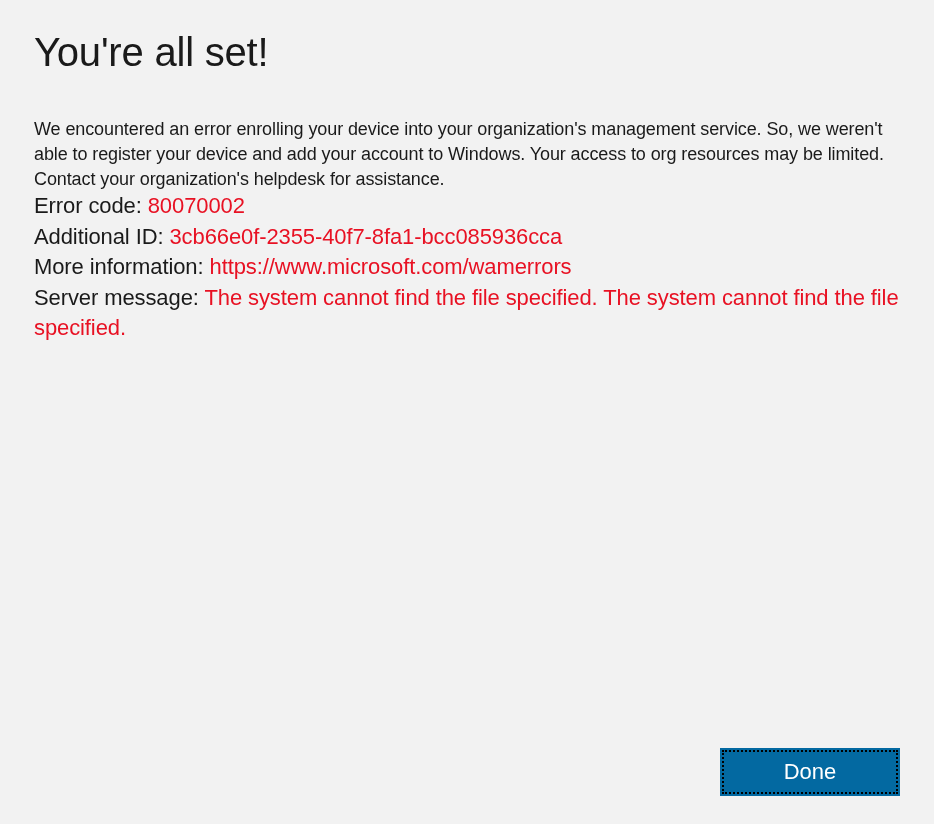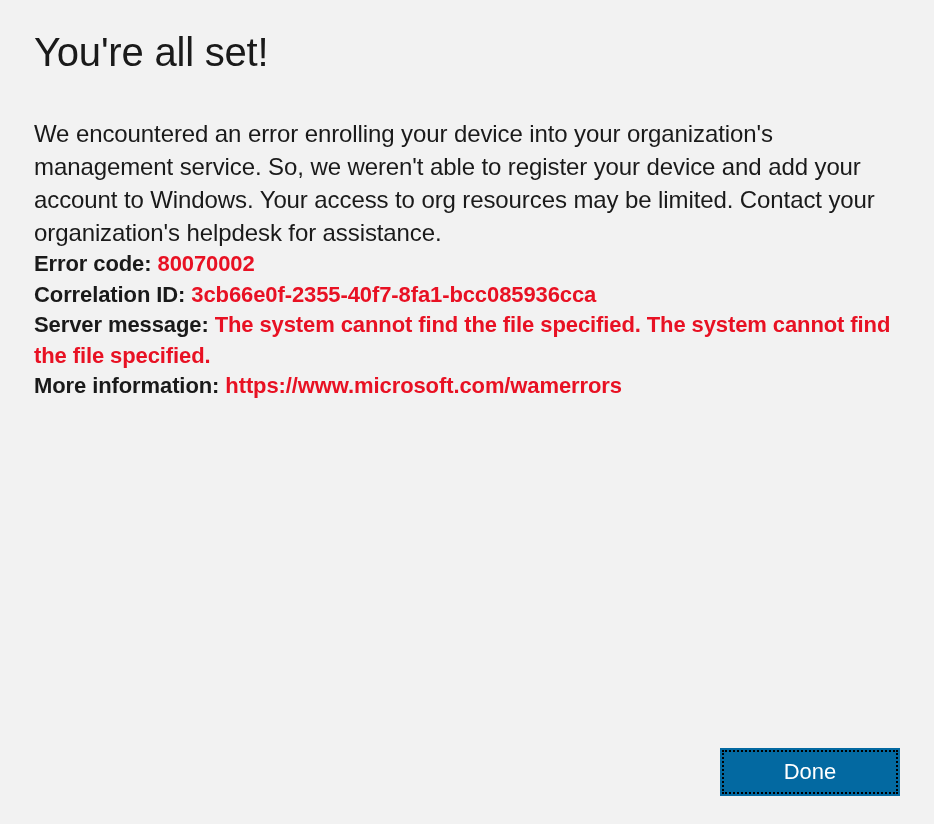--- a/index.html
+++ b/index.html
@@ -19,42 +19,41 @@
     .content {
       padding: 30px 34px 0 34px;
     }
     .heading {
       font-size: 40px;
       font-weight: 300;
       margin-bottom: 42px;
       letter-spacing: -0.2px;
     }
     .body-text {
-      font-size: 24px;
+      font-size: 18px;
       font-weight: 400;
       line-height: 1.38;
       margin-bottom: 0;
       letter-spacing: -0.1px;
     }
     .subheading {
       font-size: 22px;
       font-weight: 400;
       margin-top: 230px;
       margin-bottom: 48px;
       letter-spacing: -0.1px;
     }
     .details {
       font-size: 22px;
       font-weight: 400;
       line-height: 1.38;
       letter-spacing: -0.1px;
     }
     .detail-row {
       display: block;
-      font-weight: bold;
     }
     .error-value {
       color: #e81123;
     }
     .done-button {
       position: absolute;
       right: 34px;
       bottom: 28px;
       width: 180px;
       height: 48px;
@@ -70,19 +69,19 @@
     }
   </style>
 </head>
 <body>
 
 <div class="content">
   <h1 class="heading">You're all set!</h1>
   <p class="body-text">We encountered an error enrolling your device into your organization's management service. So, we weren't able to register your device and add your account to Windows. Your access to org resources may be limited. Contact your organization's helpdesk for assistance.</p>
   <div class="details">
     <div class="detail-row"><span>Error code: </span><span class="error-value">80070002</span></div>
-    <div class="detail-row"><span>Correlation ID: </span><span class="error-value">3cb66e0f-2355-40f7-8fa1-bcc085936cca</span></div>
+    <div class="detail-row"><span>Additional ID: </span><span class="error-value">3cb66e0f-2355-40f7-8fa1-bcc085936cca</span></div>
+    <div class="detail-row"><span>More information: </span><span class="error-value">https://www.microsoft.com/wamerrors</span></div>
     <div class="detail-row"><span>Server message: </span><span class="error-value">The system cannot find the file specified. The system cannot find the file specified.</span></div>
-    <div class="detail-row"><span>More information: </span><span class="error-value">https://www.microsoft.com/wamerrors</span></div>
   </div>
 </div>
 
 <button class="done-button">Done</button>
 
 </body></html>

